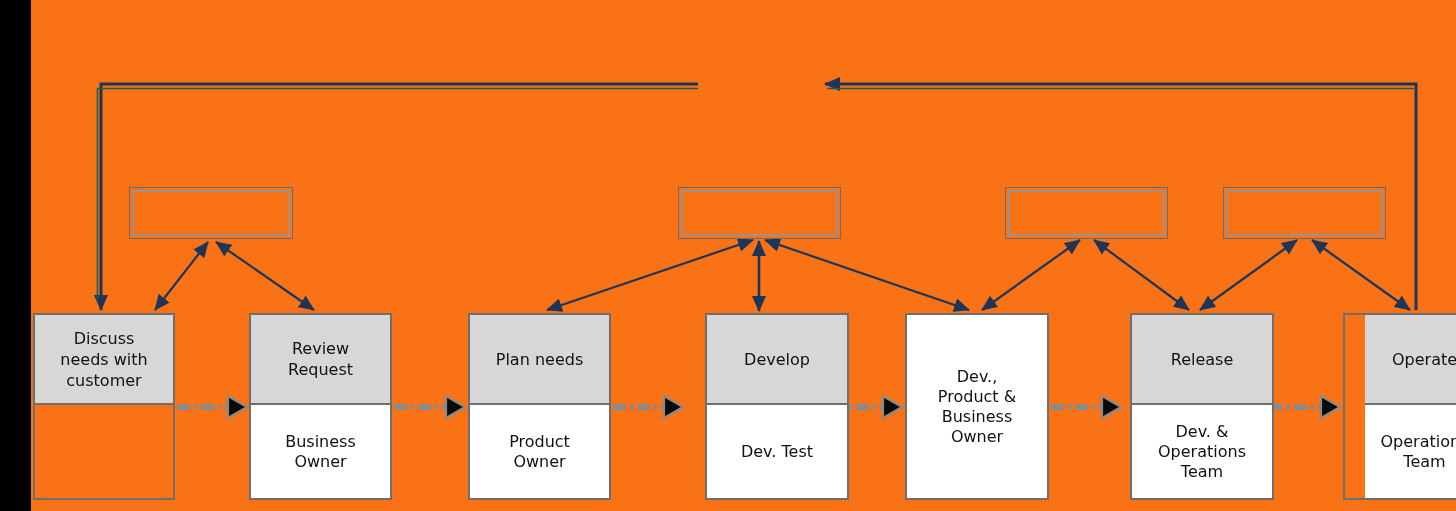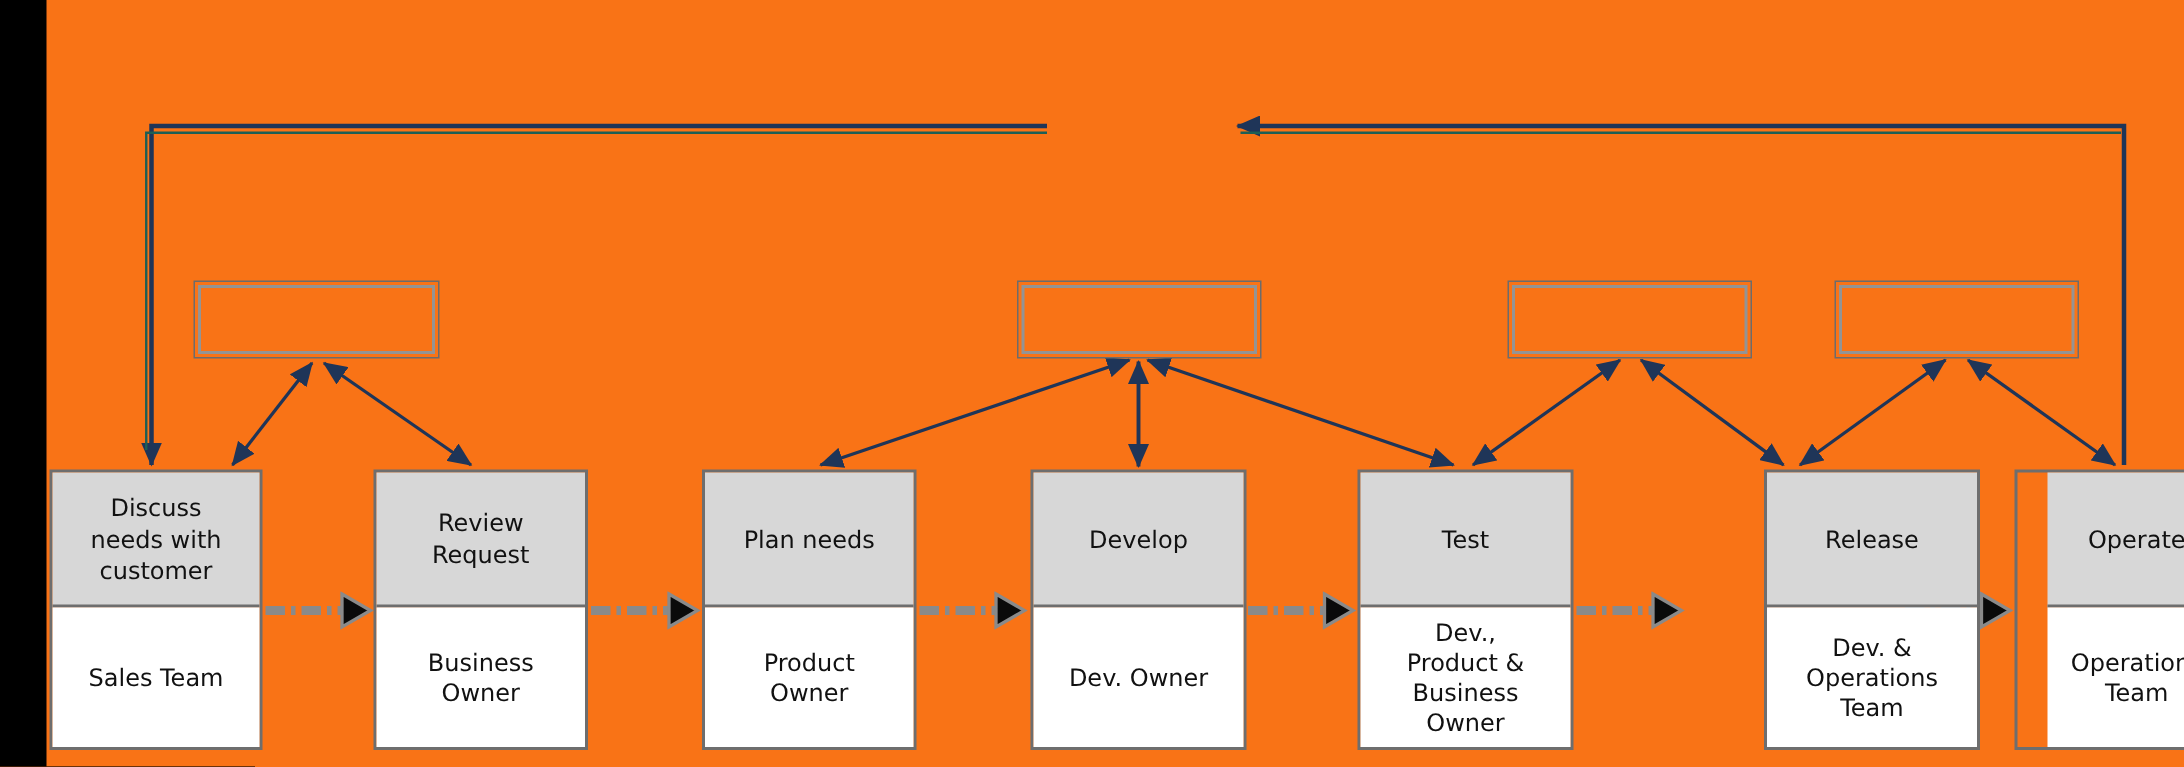--- a/index.html
+++ b/index.html
@@ -99,50 +99,48 @@
 
   <div class="info-box" style="left:101px;width:158px;"></div>
   <div class="info-box" style="left:650px;width:157px;"></div>
   <div class="info-box" style="left:977px;width:157px;"></div>
   <div class="info-box" style="left:1195px;width:157px;"></div>
 
   <div class="stage" style="left:2px;width:142px;">
     <div class="activity">Discuss
 needs with
 customer</div>
-    <div class="team">Sales Team</div>
   </div>
 
   <div class="stage" style="left:218px;width:143px;justify-content:center;">
     <div class="activity">Review
 Request</div>
     <div class="team">Business
 Owner</div>
   </div>
 
   <div class="stage" style="left:437px;width:143px;">
     <div class="activity">Plan needs</div>
     <div class="team">Product
 Owner</div>
   </div>
 
-  <div class="stage" style="left:656px;width:144px;">
+  <div class="stage" style="left:674px;width:144px;">
     <div class="activity">Develop</div>
-    <div class="team">Dev. Owner</div>
+    <div class="team">Dev. Test</div>
   </div>
 
   <div class="stage" style="left:874px;width:144px;">
-    <div class="activity">Test</div>
     <div class="team">Dev.,
 Product &amp;
 Business
 Owner</div>
   </div>
 
-  <div class="stage" style="left:1145px;width:144px;">
+  <div class="stage" style="left:1099px;width:144px;">
     <div class="activity">Release</div>
     <div class="team">Dev. &amp;
 Operations
 Team</div>
   </div>
 
   <div class="stage" style="left:1312px;width:143px;padding-left:20px;">
     <div class="activity">Operate</div>
     <div class="team">Operations
 Team</div>

